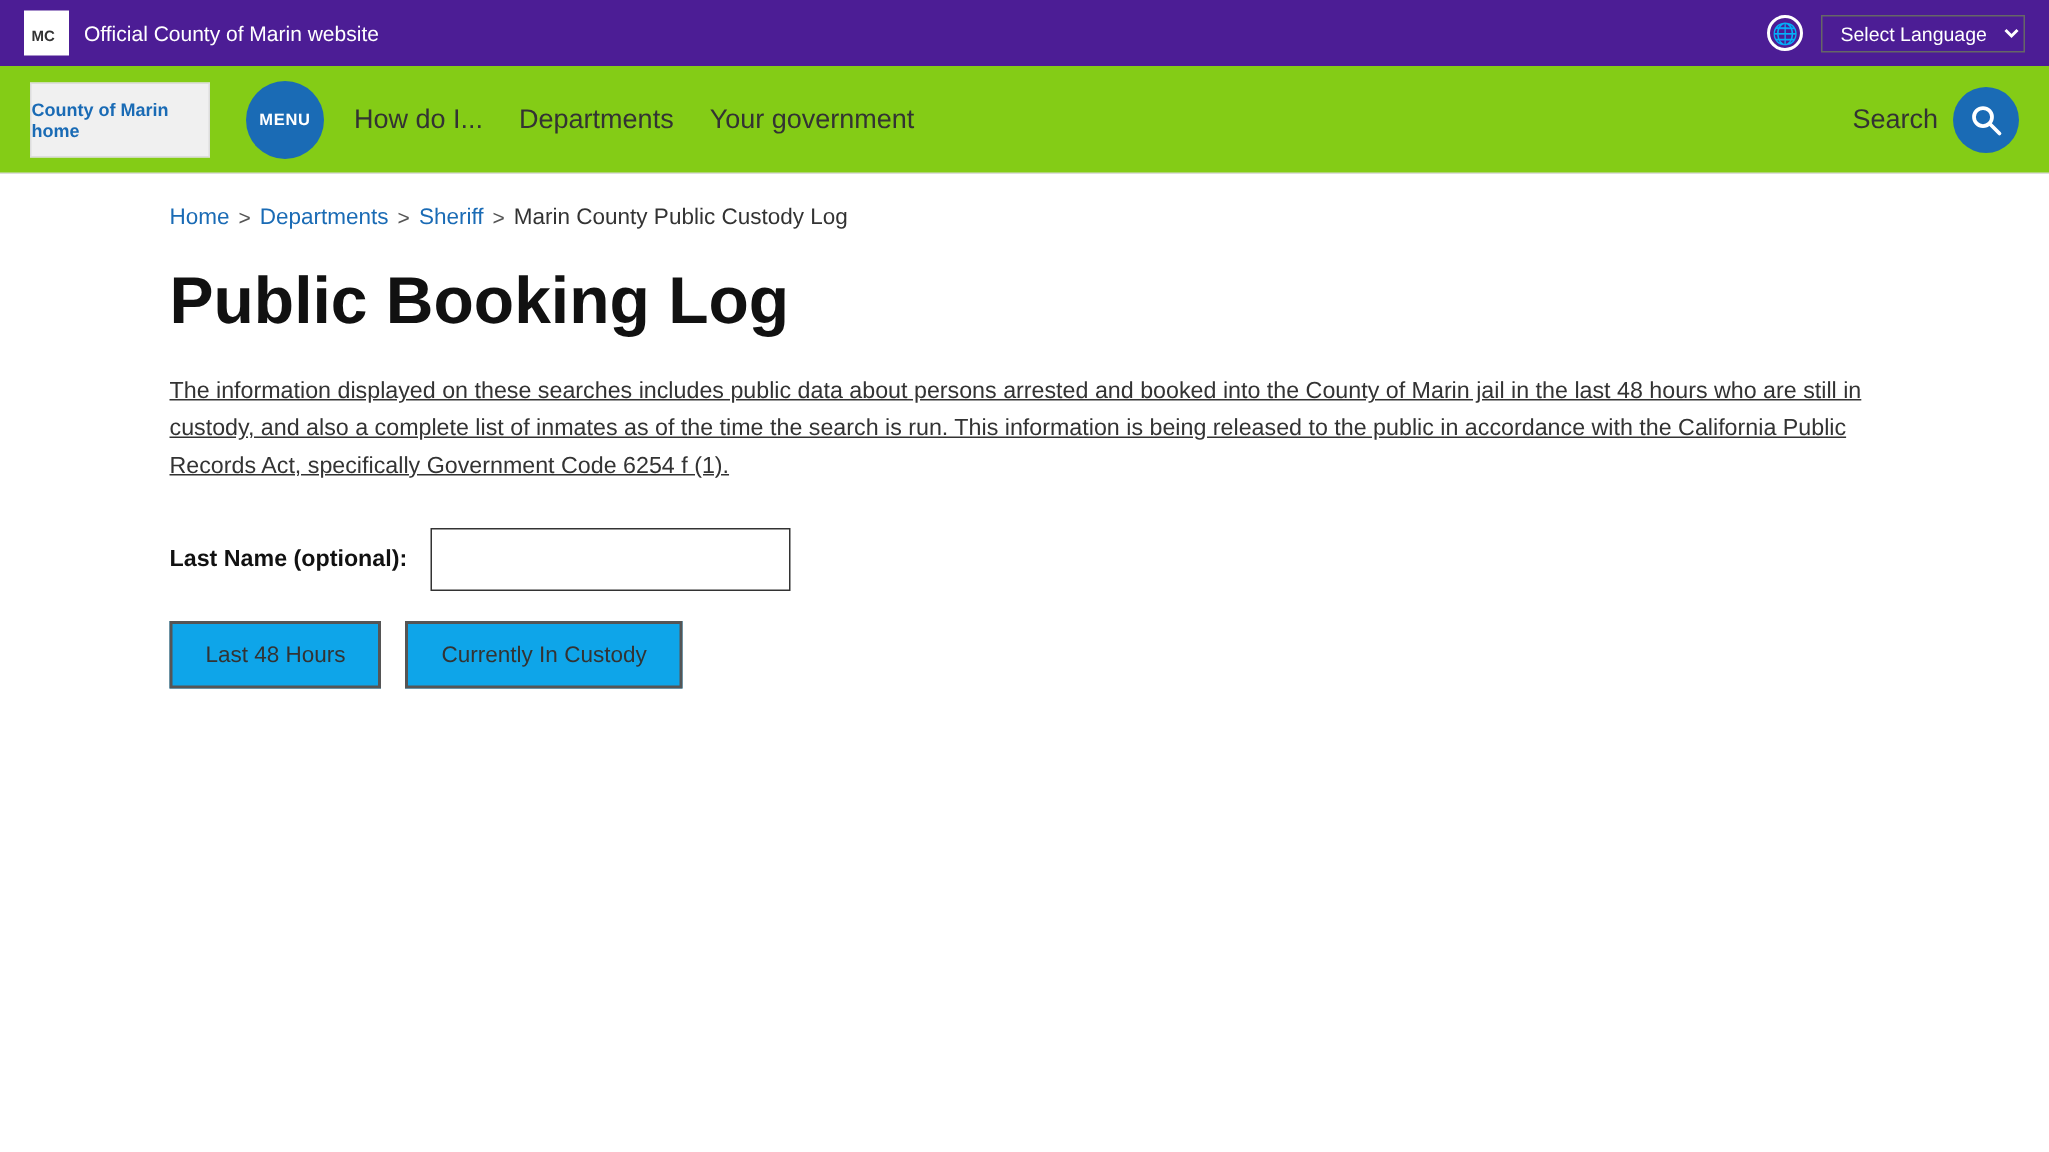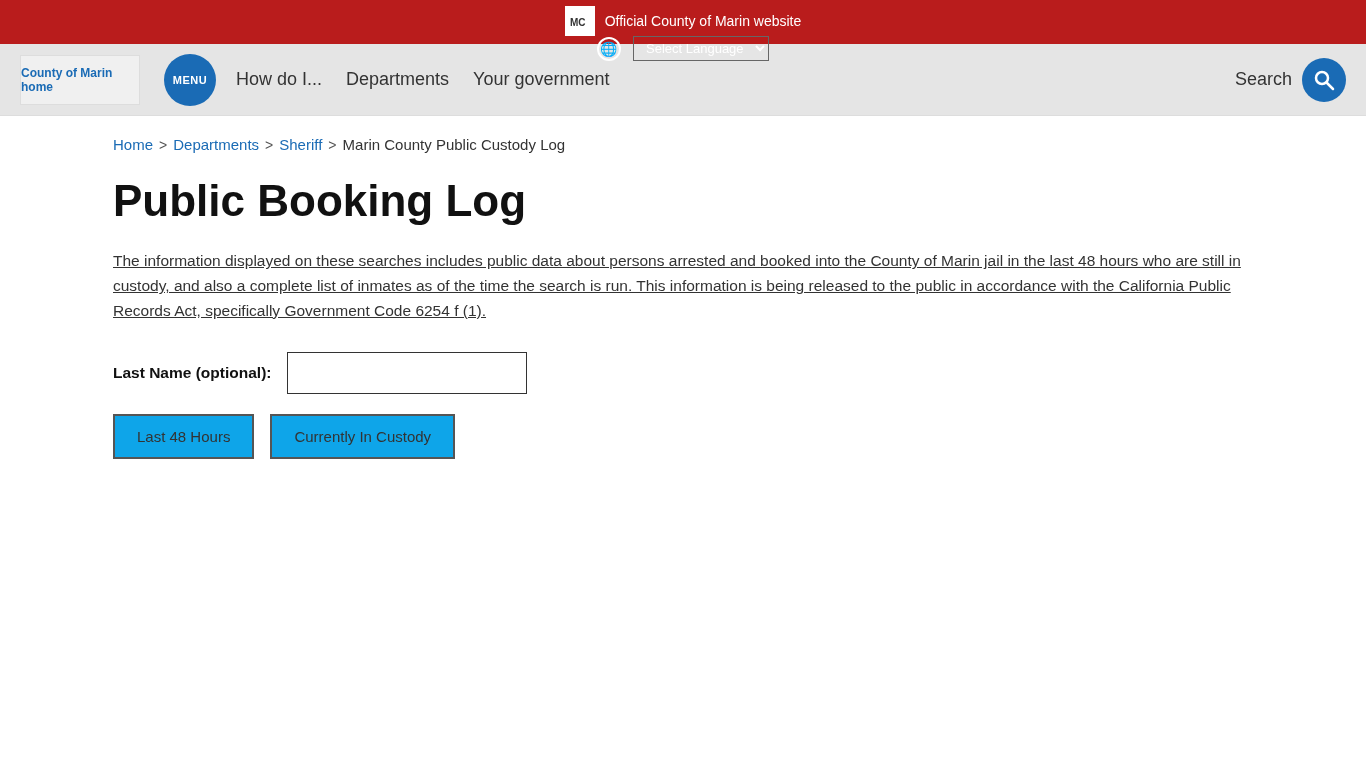--- a/index.html
+++ b/index.html
@@ -1,27 +1,26 @@
 <!DOCTYPE html>
 <html><head>
   <meta charset="utf-8">
   <style>
     * { box-sizing: border-box; margin: 0; padding: 0; }
     body { font-family: Arial, Helvetica, sans-serif; background: #fff; color: #333; font-size: 16px; }
 
     
     .top-bar {
-      background: #b91c1c;
+      background: #4c1d95;
       color: #fff;
       display: flex;
       align-items: center;
       justify-content: space-between;
       padding: 6px 16px;
       height: 44px;
-      flex-direction: column;
     }
     .top-bar-left {
       display: flex;
       align-items: center;
       gap: 10px;
     }
     .top-bar-logo {
       width: 30px;
       height: 30px;
       background: #fff;
@@ -62,21 +61,21 @@
       cursor: pointer;
     }
 
     
     .main-nav {
       display: flex;
       align-items: center;
       padding: 0 20px;
       height: 72px;
       border-bottom: 1px solid #ddd;
-      background: #e5e5e5;
+      background: #84cc16;
     }
     .nav-logo {
       flex: 0 0 auto;
       margin-right: 24px;
     }
     .nav-logo-link {
       display: flex;
       align-items: center;
       text-decoration: none;
       color: #1a6bb5;

